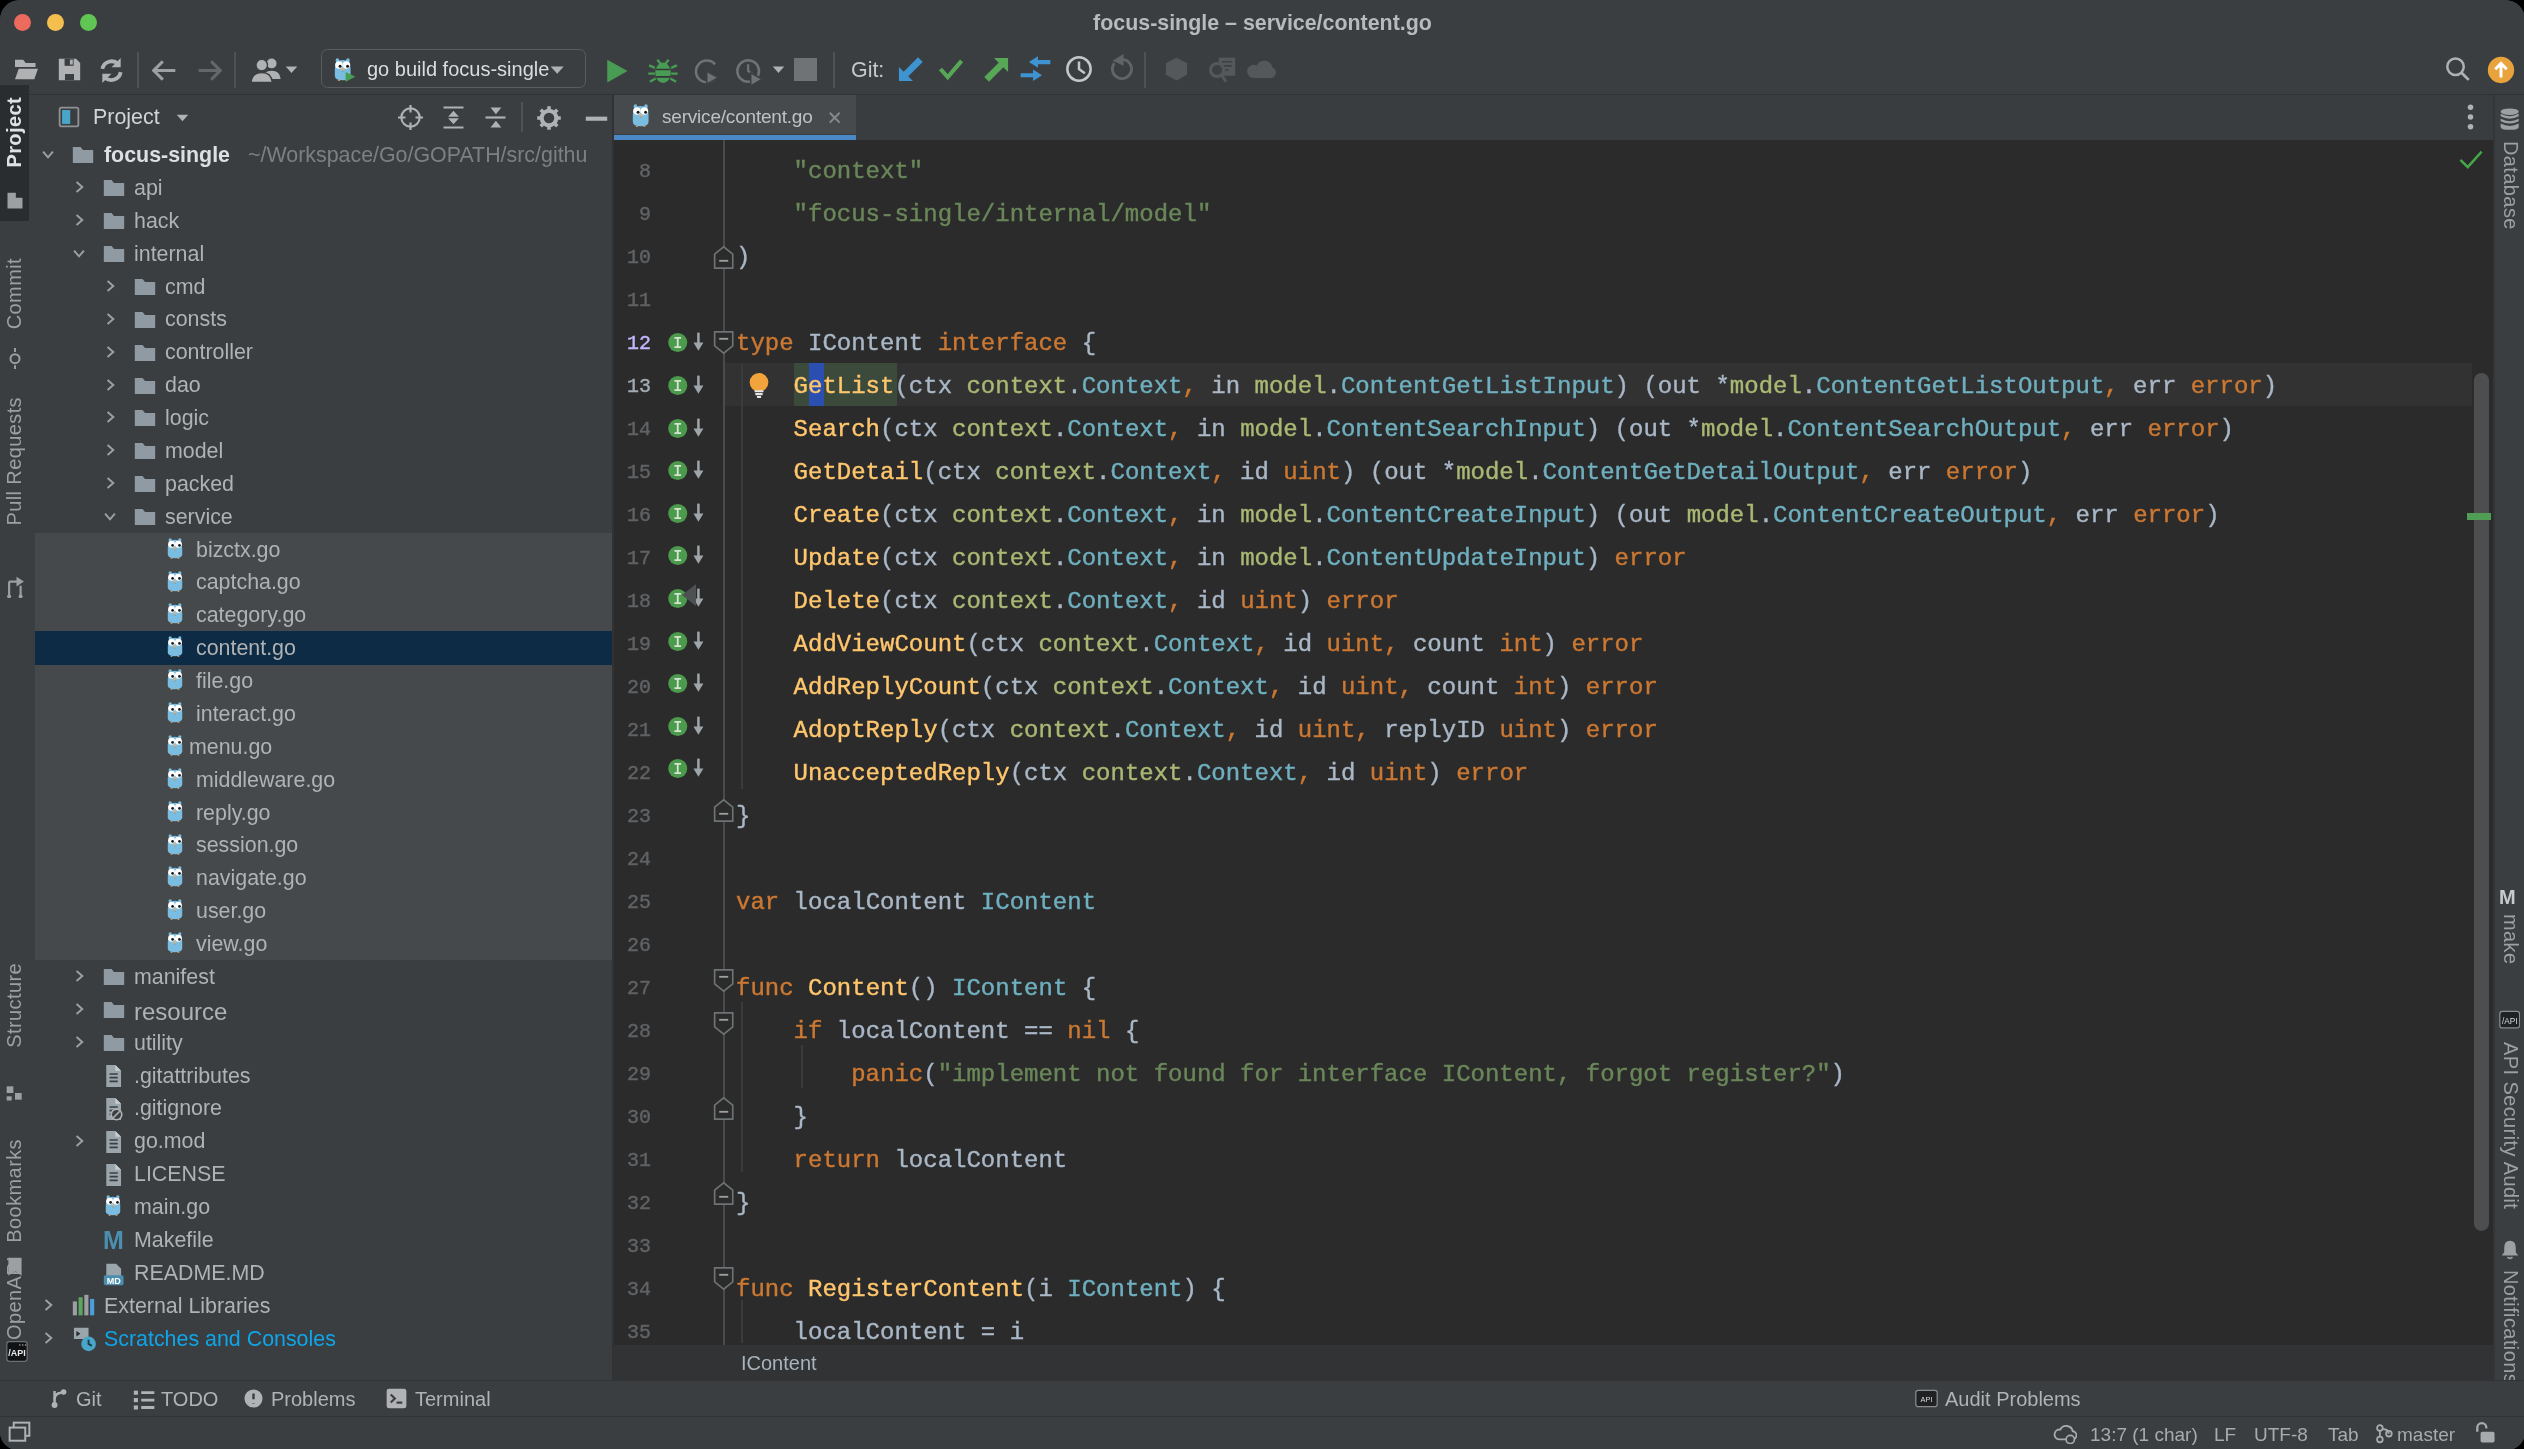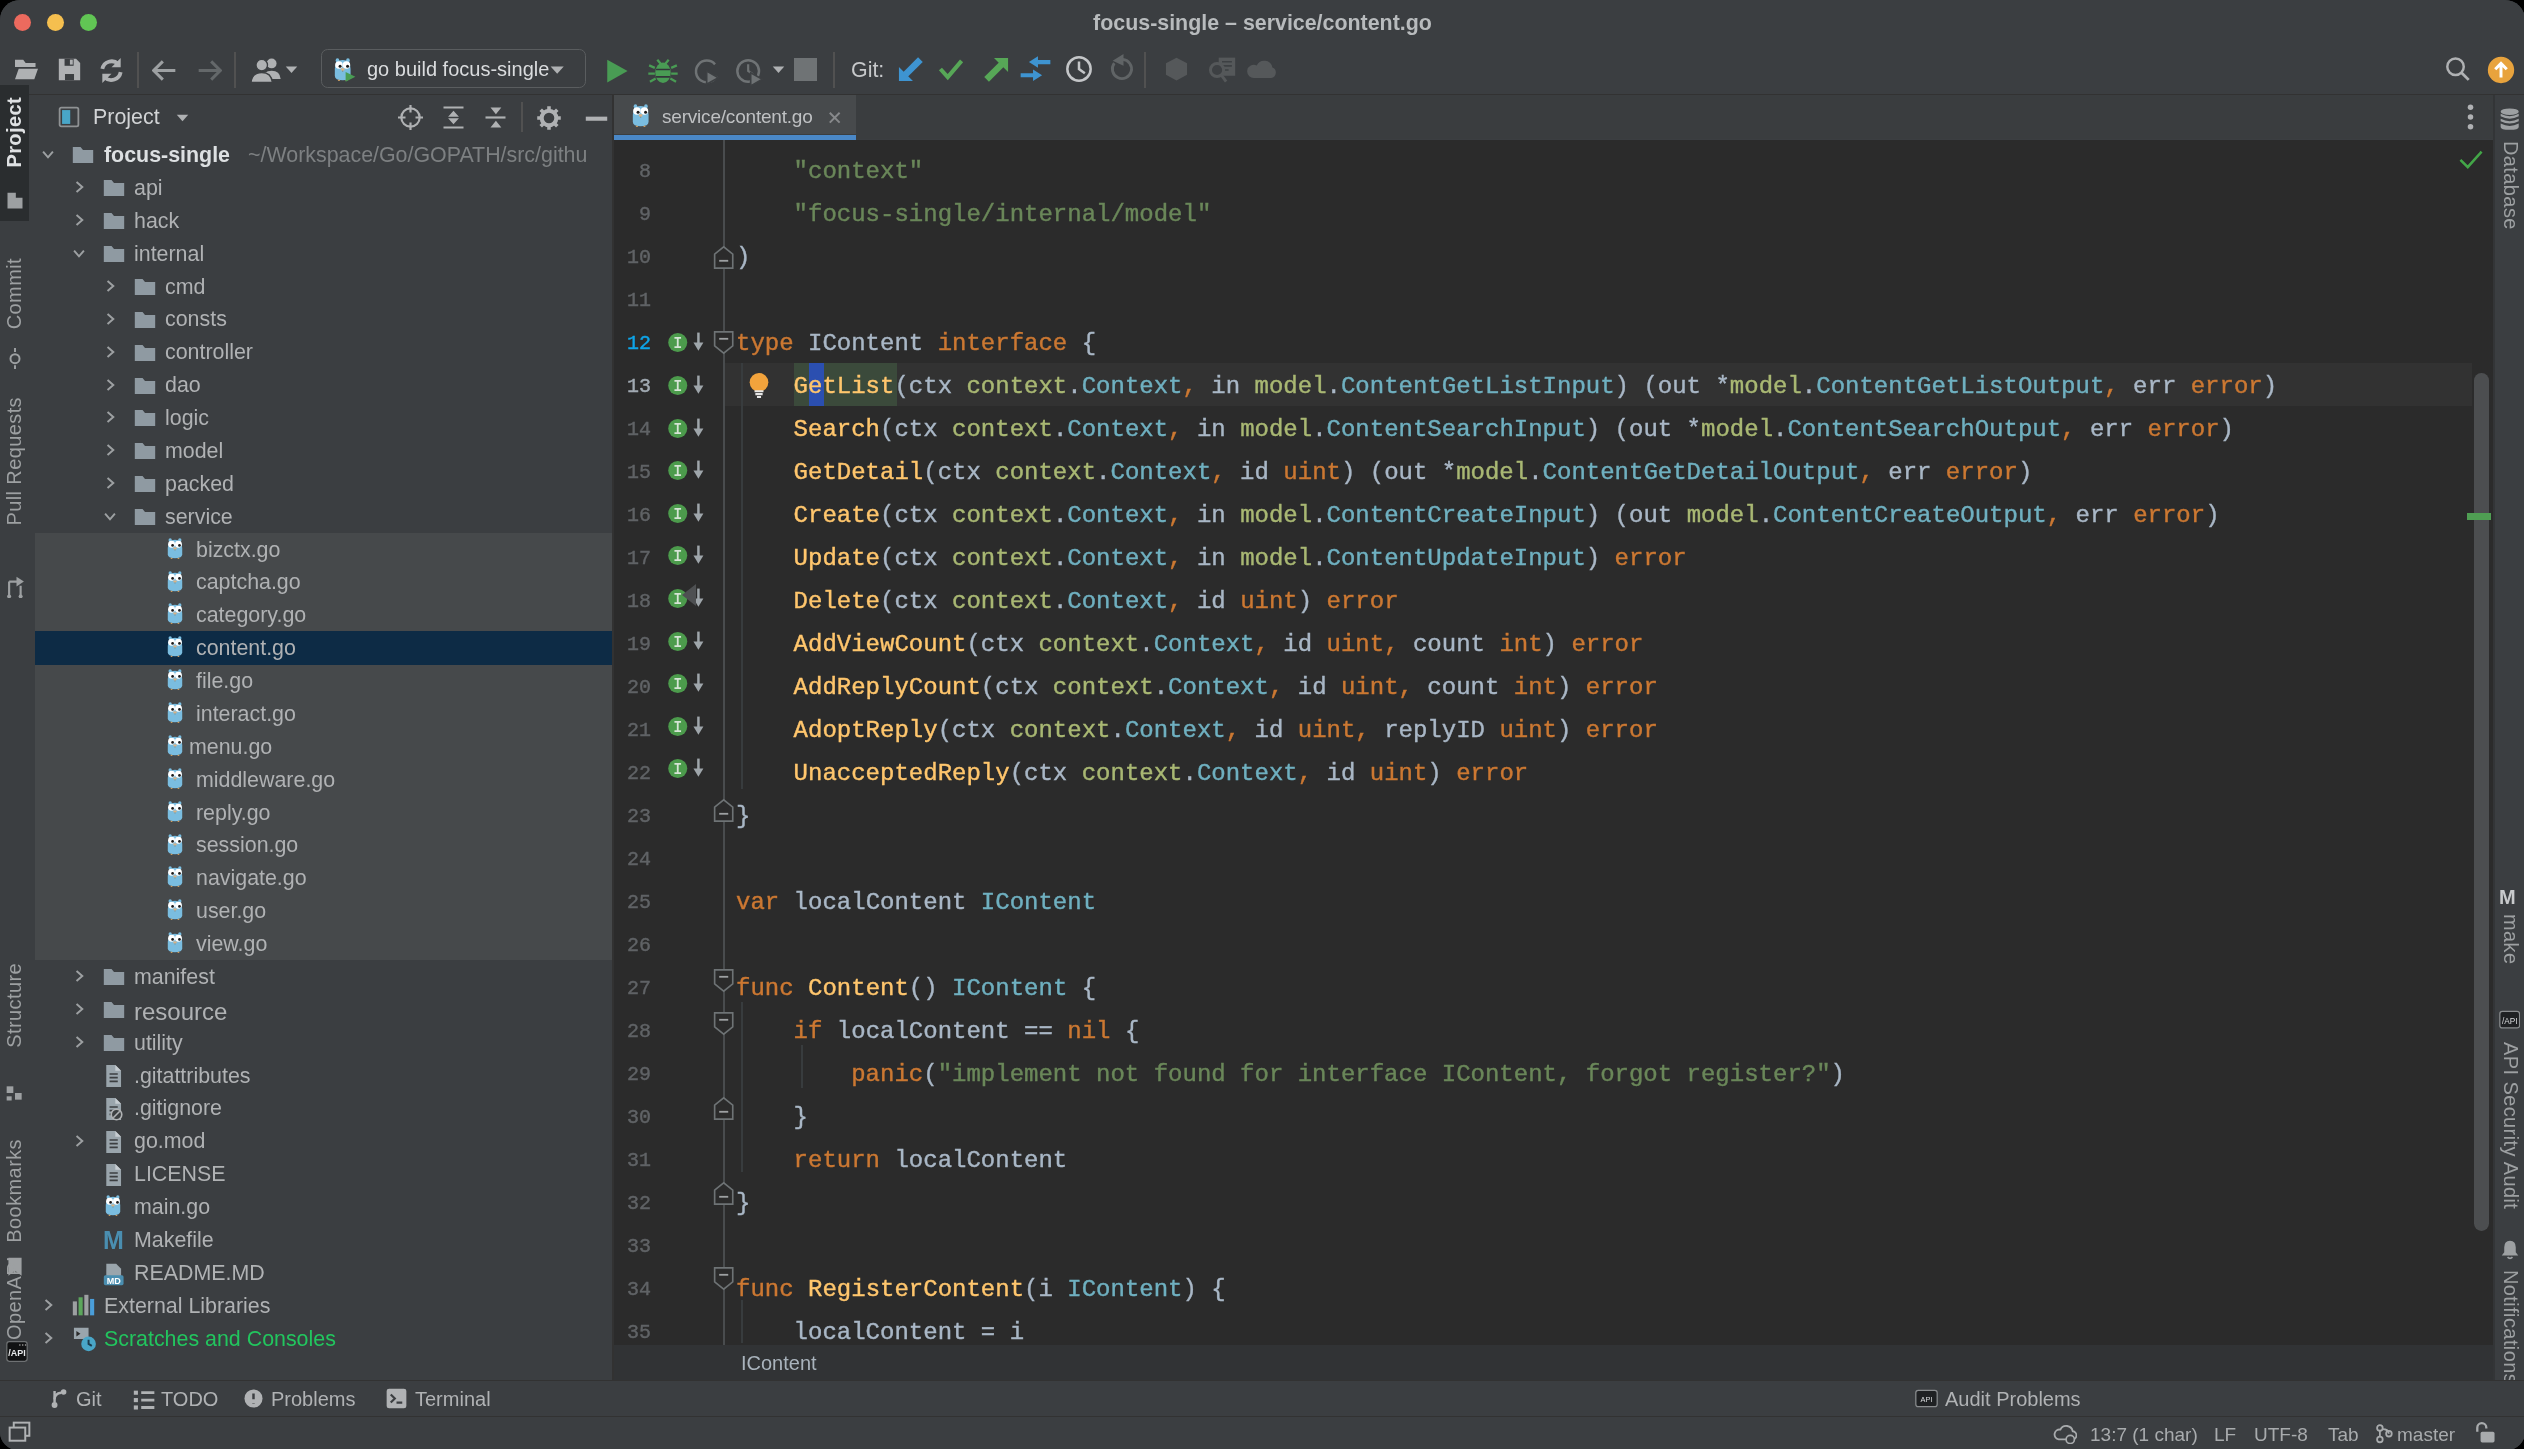--- a/index.html
+++ b/index.html
@@ -548,21 +548,21 @@
 <div class="abs" style="left:104px;top:1294px;color:#b0b2b4;font-size:21.4px">External Libraries</div>
 <svg class="abs" style="left:39px;top:1329px;" width="18" height="18" viewBox="0 0 22 22">
       <path d="M8 5 L15 11 L8 17" stroke="#9da0a2" stroke-width="2.4" fill="none"></path>
     </svg>
 <svg class="abs" style="left:72px;top:1326px;" width="25" height="26" viewBox="0 0 30 32">
       <path d="M2 2 h18 v14 h-18z" fill="#9aa5ac"></path>
       <path d="M5 6 l5 3.5 l-5 3.5" fill="#2b2b2b"></path>
       <circle cx="20" cy="22" r="9" fill="#49a6c8"></circle>
       <path d="M20 17 v5 l4 2.5" stroke="#1b3c4e" stroke-width="2.4" fill="none"></path>
     </svg>
-<div class="abs" style="left:104px;top:1327px;color:#22c55e;font-size:21.4px">Scratches and Consoles</div>
+<div class="abs" style="left:104px;top:1327px;color:#0ea5e9;font-size:21.4px">Scratches and Consoles</div>
 <div class="abs" style="left:612px;top:95px;width:1.6px;height:1285px;background:#323232"></div>
 <div class="abs" style="left:614px;top:95px;width:1880px;height:44px;background:#3a3d3f"></div>
 <div class="abs" style="left:614px;top:95px;width:242px;height:39px;background:#474a4c"></div>
 <div class="abs" style="left:614px;top:135px;width:242px;height:5px;background:#4a88c7"></div>
 <svg class="abs" style="left:630px;top:103px" width="21.4" height="24" viewBox="0 0 28 32">
 <ellipse cx="7" cy="4.5" rx="2.4" ry="2.8" fill="#7abde0"></ellipse>
       <ellipse cx="21" cy="4.5" rx="2.4" ry="2.8" fill="#7abde0"></ellipse>
 <path d="M3.5 16 q0 -12 10.5 -12 q10.5 0 10.5 12 v9 q0 6 -10.5 6 q-10.5 0 -10.5 -6 z" fill="#7abde0"></path>
 <circle cx="9" cy="10.5" r="5" fill="#ffffff"></circle>
       <circle cx="19" cy="10.5" r="5" fill="#ffffff"></circle>
@@ -591,21 +591,21 @@
 <div class="abs" style="left:809px;top:363px;width:14.6px;height:43px;background:#2b4fb0"></div>
 <div class="abs" style="left:741px;top:363px;width:1.6px;height:426px;background:#383c3e"></div>
 <div class="abs" style="left:741px;top:1002px;width:1.6px;height:170px;background:#383c3e"></div>
 <div class="abs" style="left:801px;top:1045px;width:1.6px;height:43px;background:#383c3e"></div>
 <div class="abs" style="left:741px;top:1300px;width:1.6px;height:43px;background:#383c3e"></div>
 <div class="abs" style="left:723px;top:140px;width:1.6px;height:1206px;background:#494c4e"></div>
 <div class="abs code" style="left:612px;top:150px;width:39px;text-align:right;font-size:20px;letter-spacing:0"><span style="color:#606366"> 8</span>
 <span style="color:#606366"> 9</span>
 <span style="color:#606366">10</span>
 <span style="color:#606366">11</span>
-<span style="color:#0ea5e9">12</span>
+<span style="color:#c4b5fd">12</span>
 <span style="color:#a1aab2">13</span>
 <span style="color:#606366">14</span>
 <span style="color:#606366">15</span>
 <span style="color:#606366">16</span>
 <span style="color:#606366">17</span>
 <span style="color:#606366">18</span>
 <span style="color:#606366">19</span>
 <span style="color:#606366">20</span>
 <span style="color:#606366">21</span>
 <span style="color:#606366">22</span>

